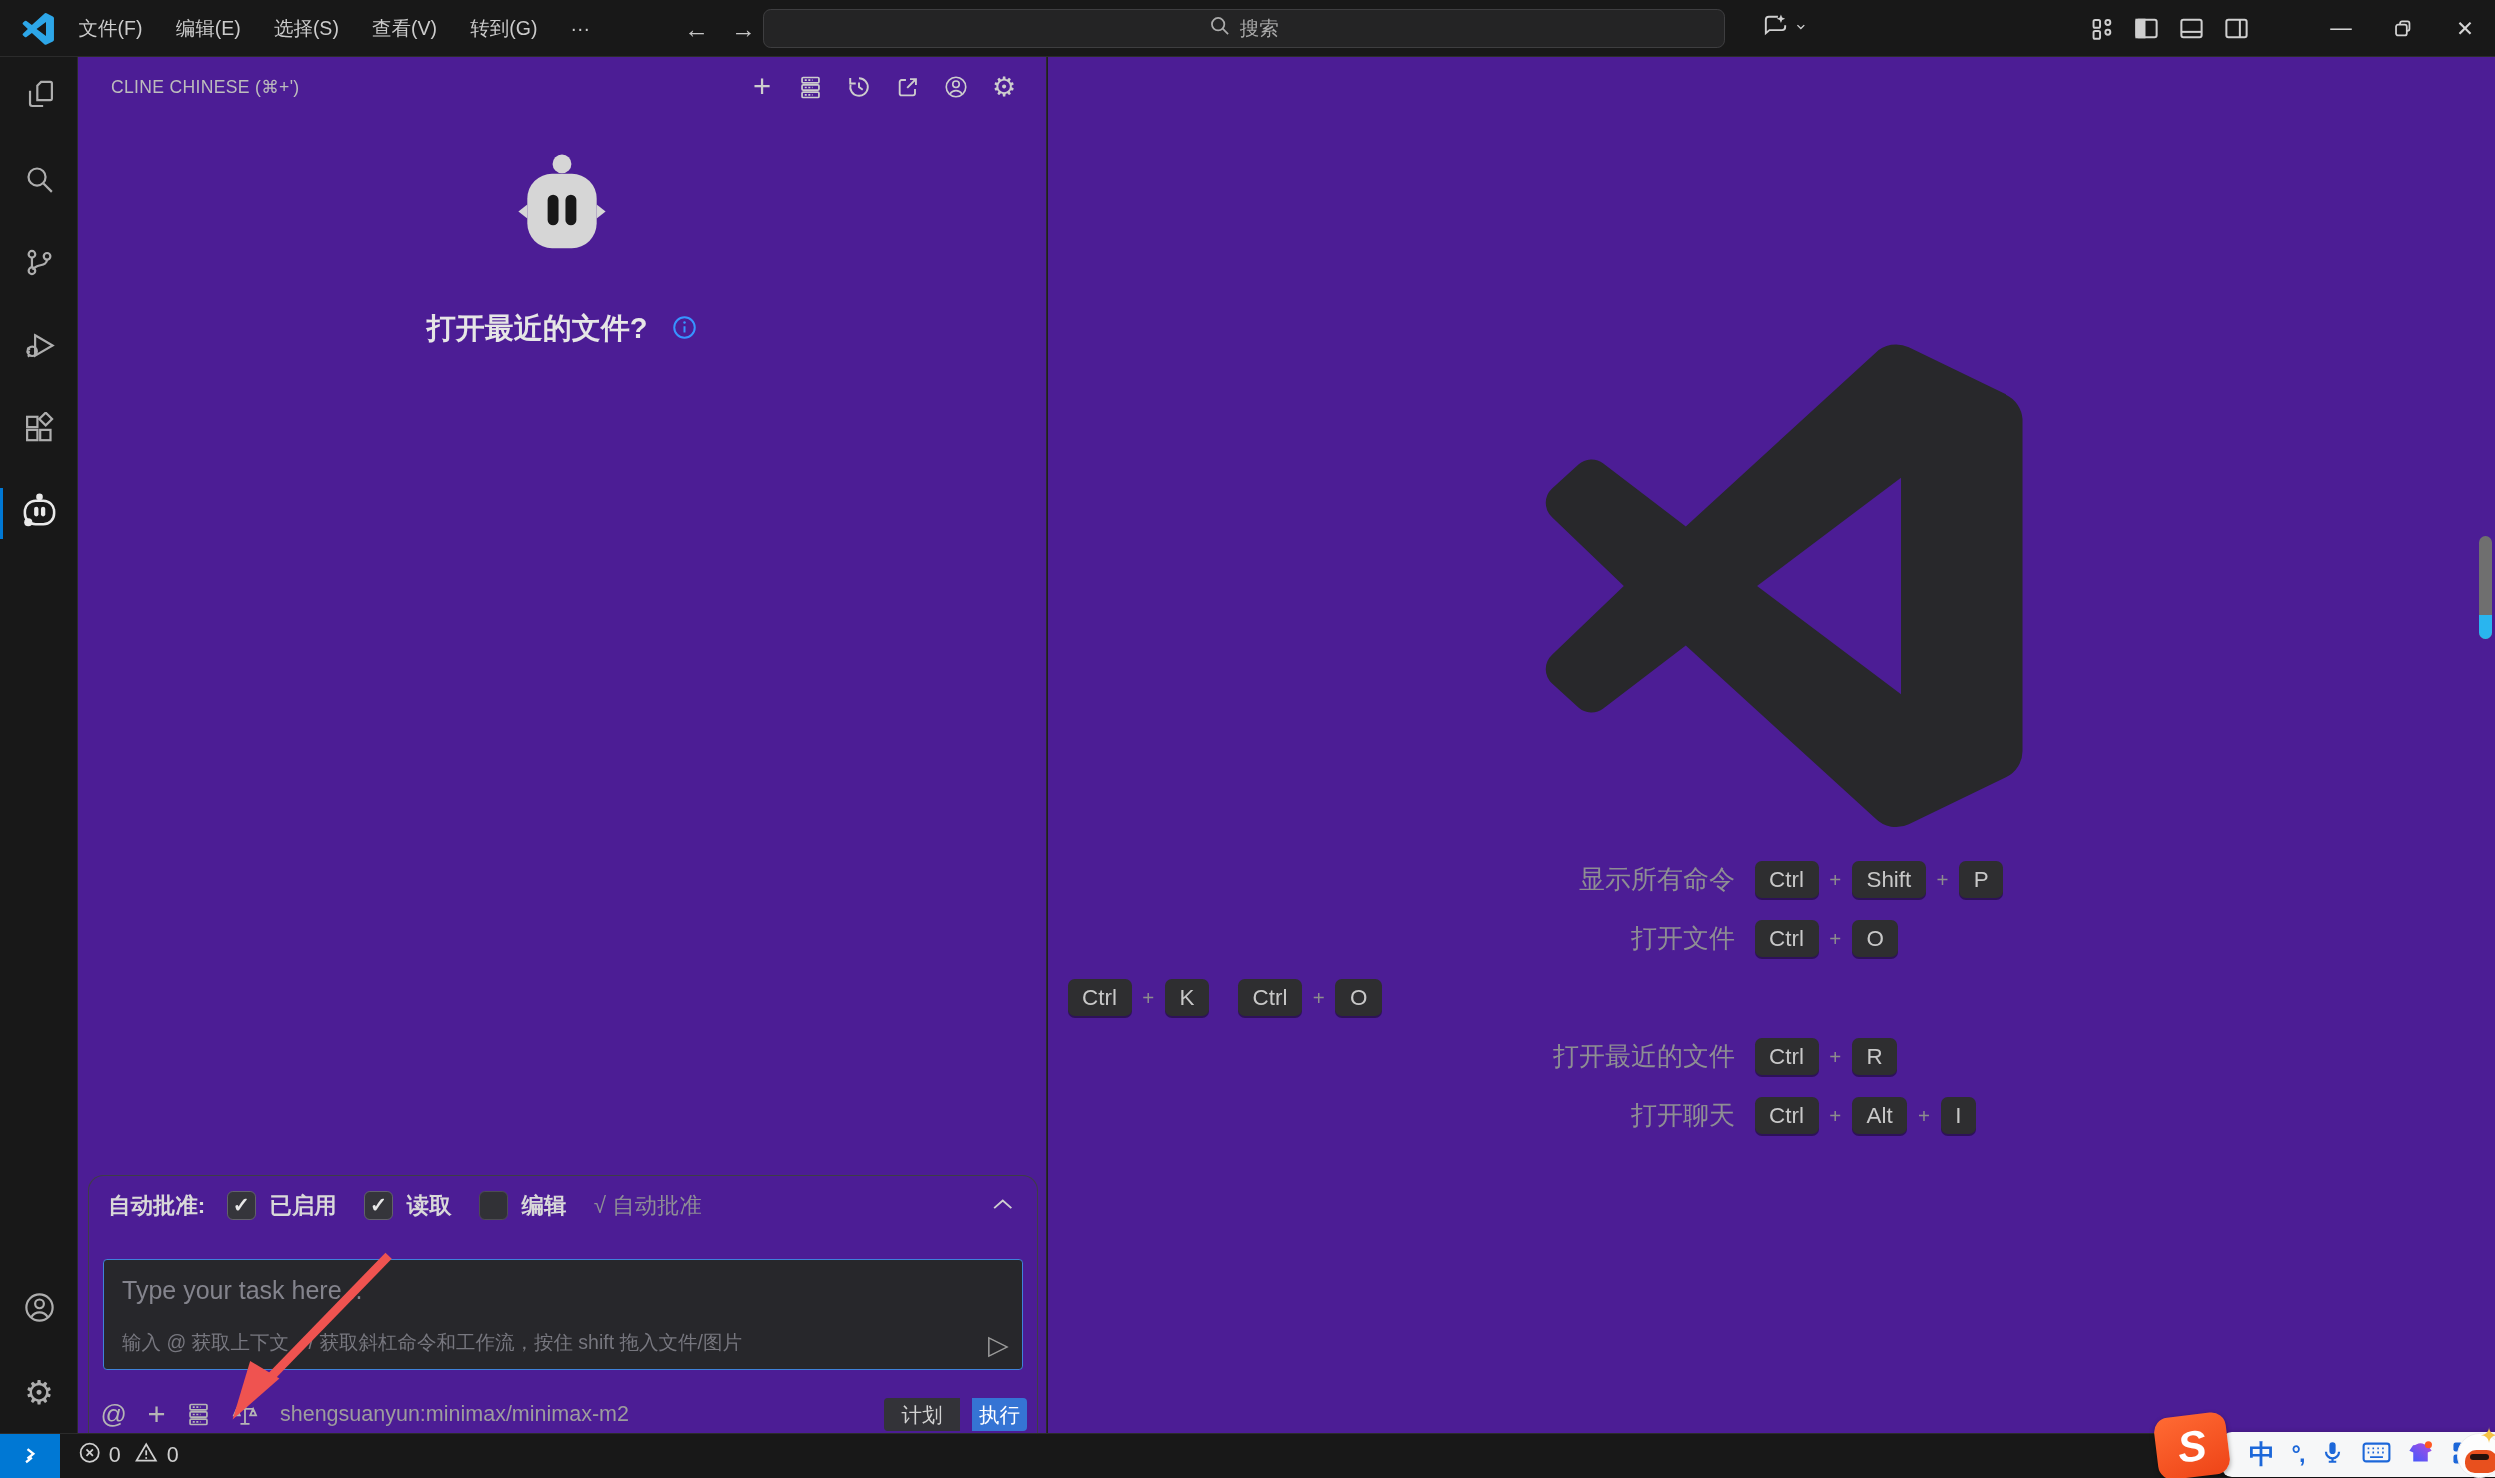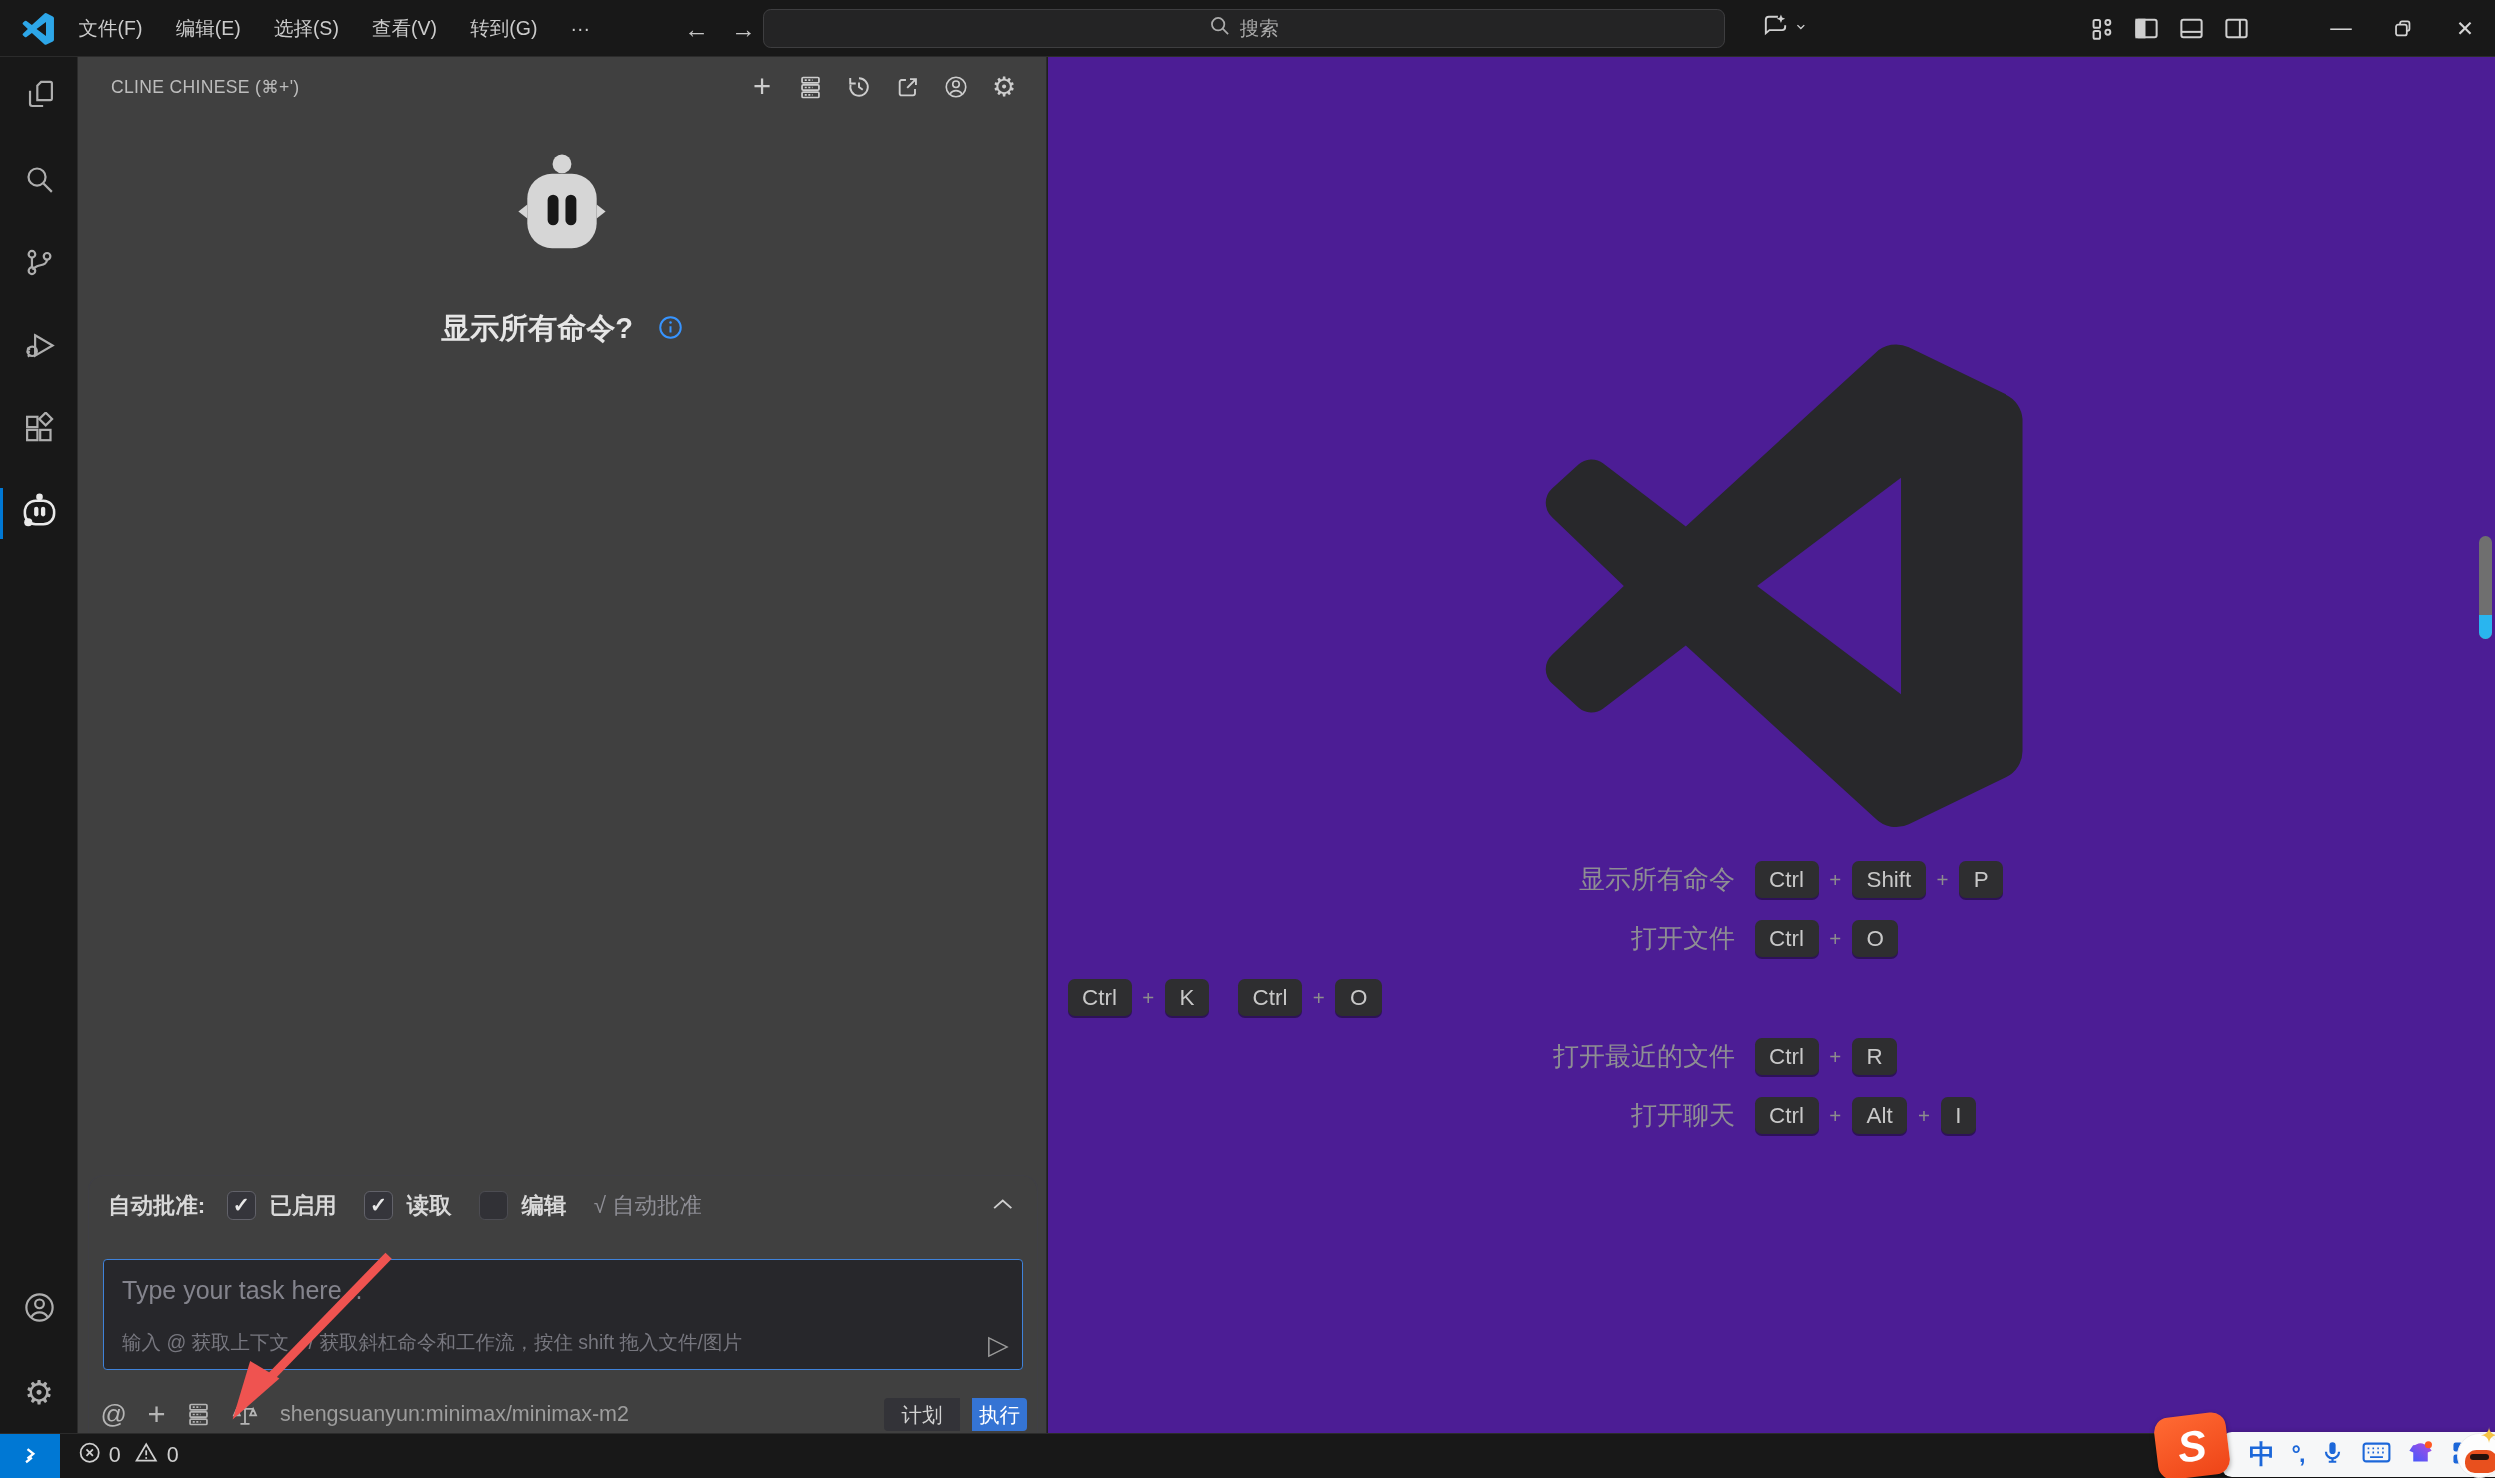--- a/index.html
+++ b/index.html
@@ -17,21 +17,21 @@
   .tb-icon { width:45px; height:57px; display:flex; align-items:center; justify-content:center; color:#cfcfcf; }
   .win-btn { width:62px; height:57px; display:flex; align-items:center; justify-content:center; color:#d4d4d4; font-size:21.5px; }
 
   
   #activitybar { position:absolute; left:0; top:57px; width:78px; height:1377px; background:#181818; border-right:1px solid #2b2b2b; display:flex; flex-direction:column; }
   .ab-item { width:78px; height:83px; display:flex; align-items:center; justify-content:center; position:relative; }
   .ab-item.active::before { content:""; position:absolute; left:0; top:15.6px; bottom:15.6px; width:2.9px; background:#0078d4; }
   .ab-spacer { flex:1; }
 
   
-  #sidebar { position:absolute; left:78px; top:57px; width:969px; height:1377px; background:#404040; border-right:1px solid #2b2b2b; }
+  #sidebar { position:absolute; left:78px; top:57px; width:969px; height:1377px; background:#4c1d95; border-right:1px solid #2b2b2b; }
   #panel-header { height:60px; display:flex; align-items:center; padding:0 29px 0 33px; }
   #panel-title { font-size:17.6px; color:#bdbdbd; letter-spacing:0.3px; white-space:nowrap; }
   #panel-actions { margin-left:auto; display:flex; align-items:center; gap:22.4px; }
   .ph-icon { width:26px; height:26px; display:flex; align-items:center; justify-content:center; color:#cdcdcd; }
 
   #robot-logo { position:absolute; left:50%; transform:translateX(-50%); top:96px; }
   #greeting-row { position:absolute; left:0; right:0; top:252px; display:flex; align-items:center; justify-content:center; gap:25px; }
   #greeting { font-size:29px; font-weight:bold; color:#e6e6e6; }
 
   
@@ -285,21 +285,21 @@
           <circle cx="55" cy="11" r="9.5" fill="#d6d6d6"></circle>
           <rect x="20" y="21" width="70" height="75" rx="25" fill="#d6d6d6"></rect>
           <polygon points="20,52 11,59 20,66" fill="#d6d6d6"></polygon>
           <polygon points="90,52 99,59 90,66" fill="#d6d6d6"></polygon>
           <rect x="40.5" y="42" width="11" height="31" rx="5.5" fill="#181818"></rect>
           <rect x="58.5" y="42" width="11" height="31" rx="5.5" fill="#181818"></rect>
         </svg>
     </div>
 
     <div id="greeting-row">
-      <span id="greeting">显示所有命令?</span>
+      <span id="greeting">打开最近的文件?</span>
       <span>
         <svg width="25" height="25" viewBox="0 0 20 20" fill="none" stroke="#3794ff" stroke-width="1.6">
             <circle cx="10" cy="10" r="8.2"></circle>
             <path d="M10 9v5"></path>
             <circle cx="10" cy="6" r="1" fill="#3794ff" stroke="none"></circle>
           </svg>
       </span>
     </div>
 
     <div id="bottom-card">

